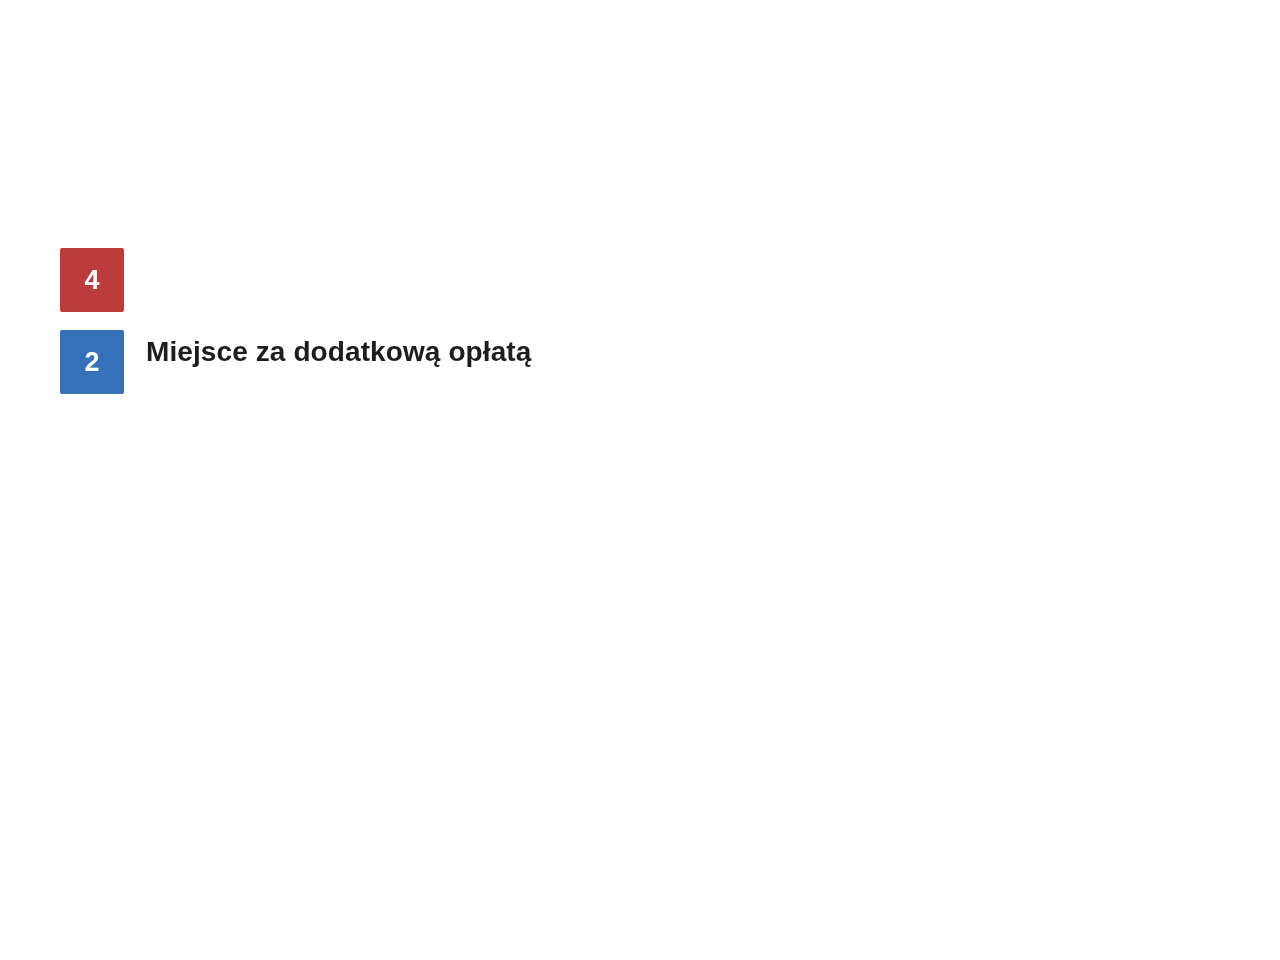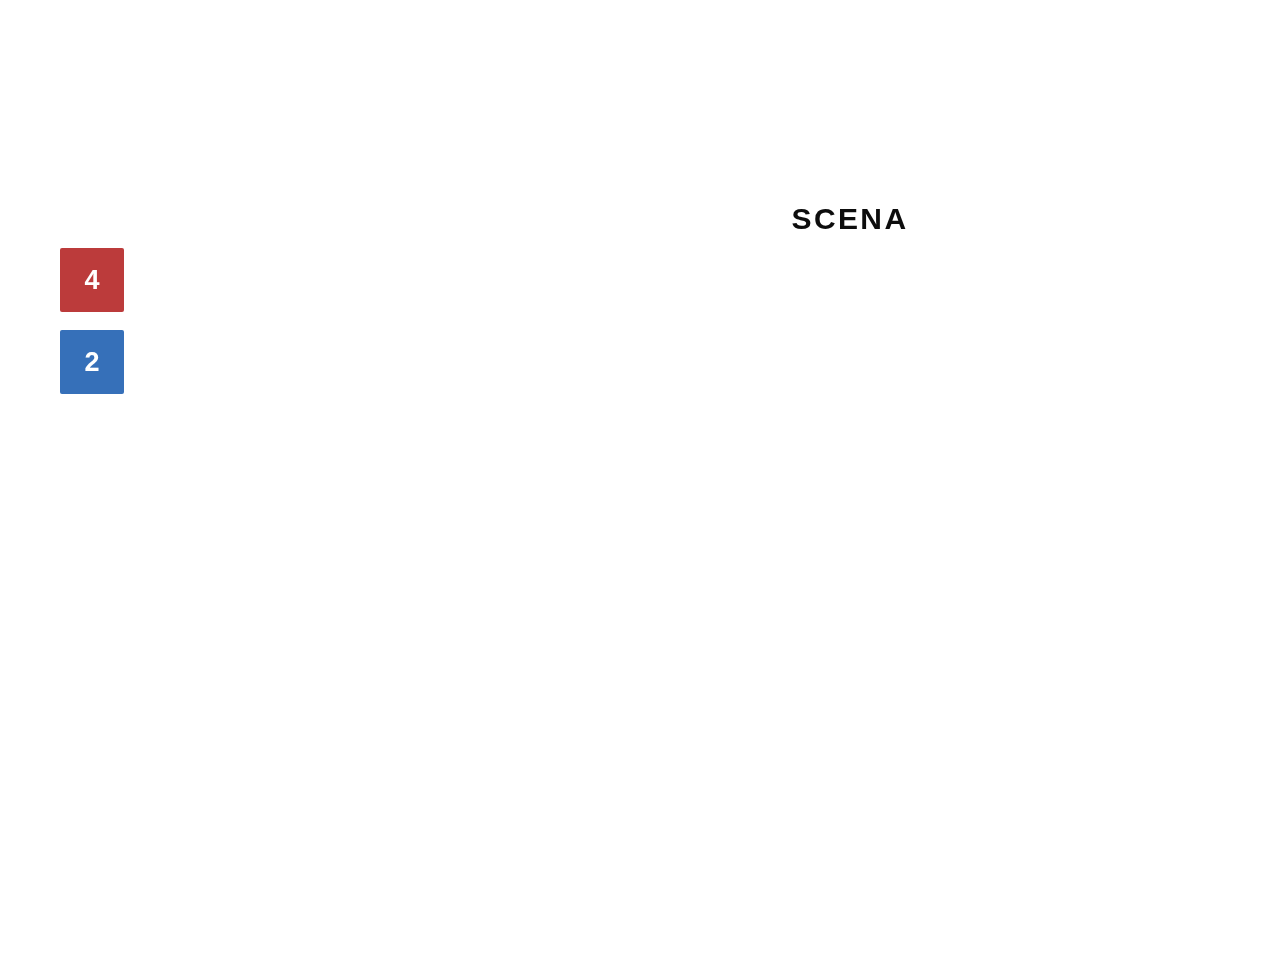--- a/index.html
+++ b/index.html
@@ -89,28 +89,28 @@
     font-weight: 700;
     text-anchor: middle;
     dominant-baseline: middle;
   }
 </style>
 </head>
 <body>
 
 <div id="stage-root">
 
-  <div class="scena-title">SCENA</div>
 
   <div class="legend">
     <div class="legend-row">
       <div class="legend-swatch red">4</div>
     </div>
     <div class="legend-row two-line">
       <div class="legend-swatch blue">2</div>
+      <div class="legend-label">Miejsce za dodatkową opłatą</div>
     </div>
   </div>
 
   <svg id="seatmap" width="830" height="540" viewBox="0 0 830 540">
     <g id="seat-cells">
         <path d="M 212.38 -641.33 A 363.50 363.50 0 0 1 242.79 -657.75 L 205.60 -735.29 A 449.50 449.50 0 0 0 167.99 -714.99 Z" fill="#dedfe1" class="seat-cell"></path>
         <path d="M 247.67 -660.04 A 363.50 363.50 0 0 1 279.71 -673.02 L 251.25 -754.17 A 449.50 449.50 0 0 0 211.63 -738.13 Z" fill="#3670b9" class="seat-cell"></path>
         <path d="M 284.81 -674.77 A 363.50 363.50 0 0 1 318.08 -684.15 L 298.69 -767.94 A 449.50 449.50 0 0 0 257.56 -756.33 Z" fill="#dedfe1" class="seat-cell"></path>
         <path d="M 323.34 -685.32 A 363.50 363.50 0 0 1 357.43 -691.00 L 347.36 -776.41 A 449.50 449.50 0 0 0 305.20 -769.39 Z" fill="#dedfe1" class="seat-cell"></path>
         <path d="M 362.79 -691.59 A 363.50 363.50 0 0 1 397.30 -693.49 L 396.67 -779.49 A 449.50 449.50 0 0 0 353.99 -777.14 Z" fill="#dedfe1" class="seat-cell"></path>

